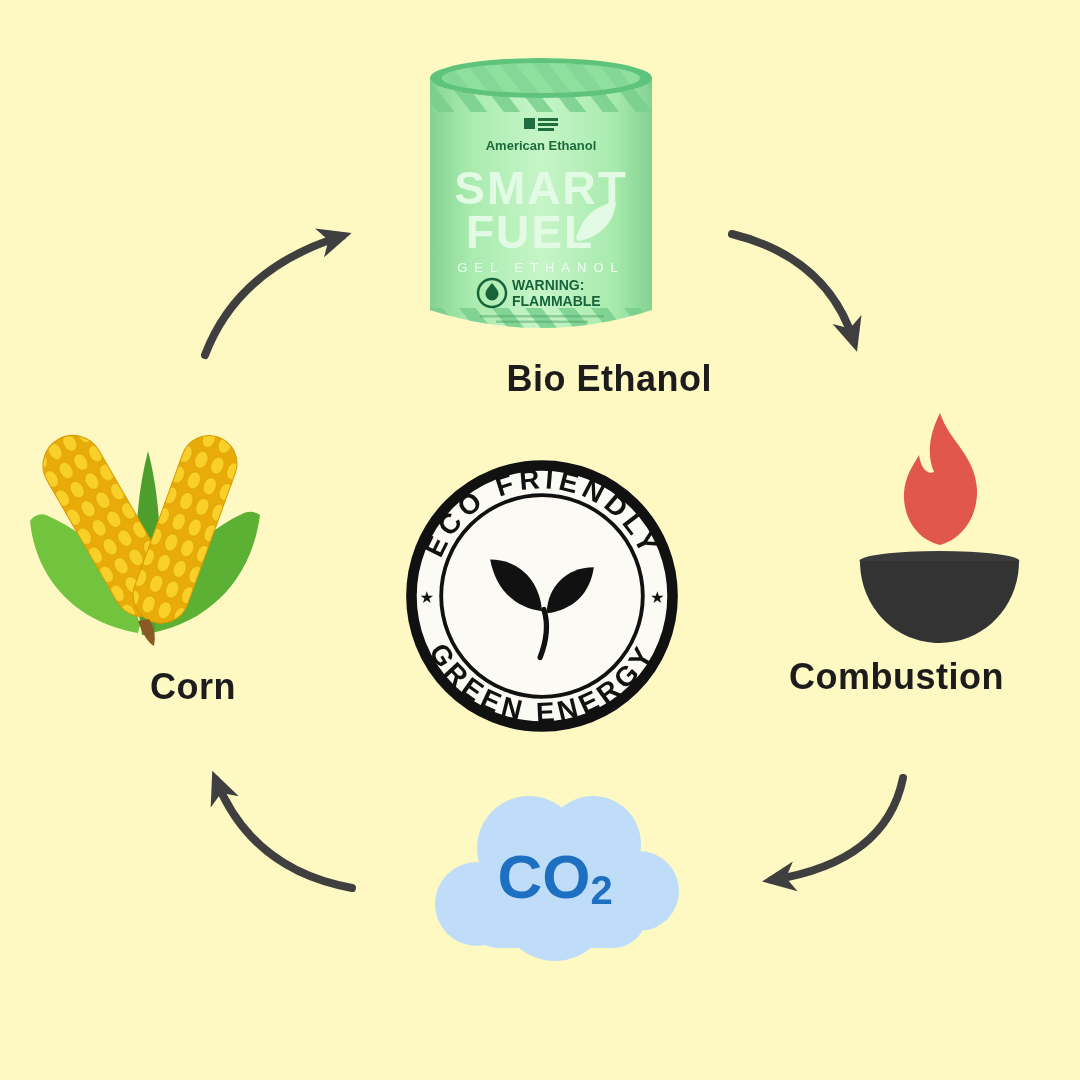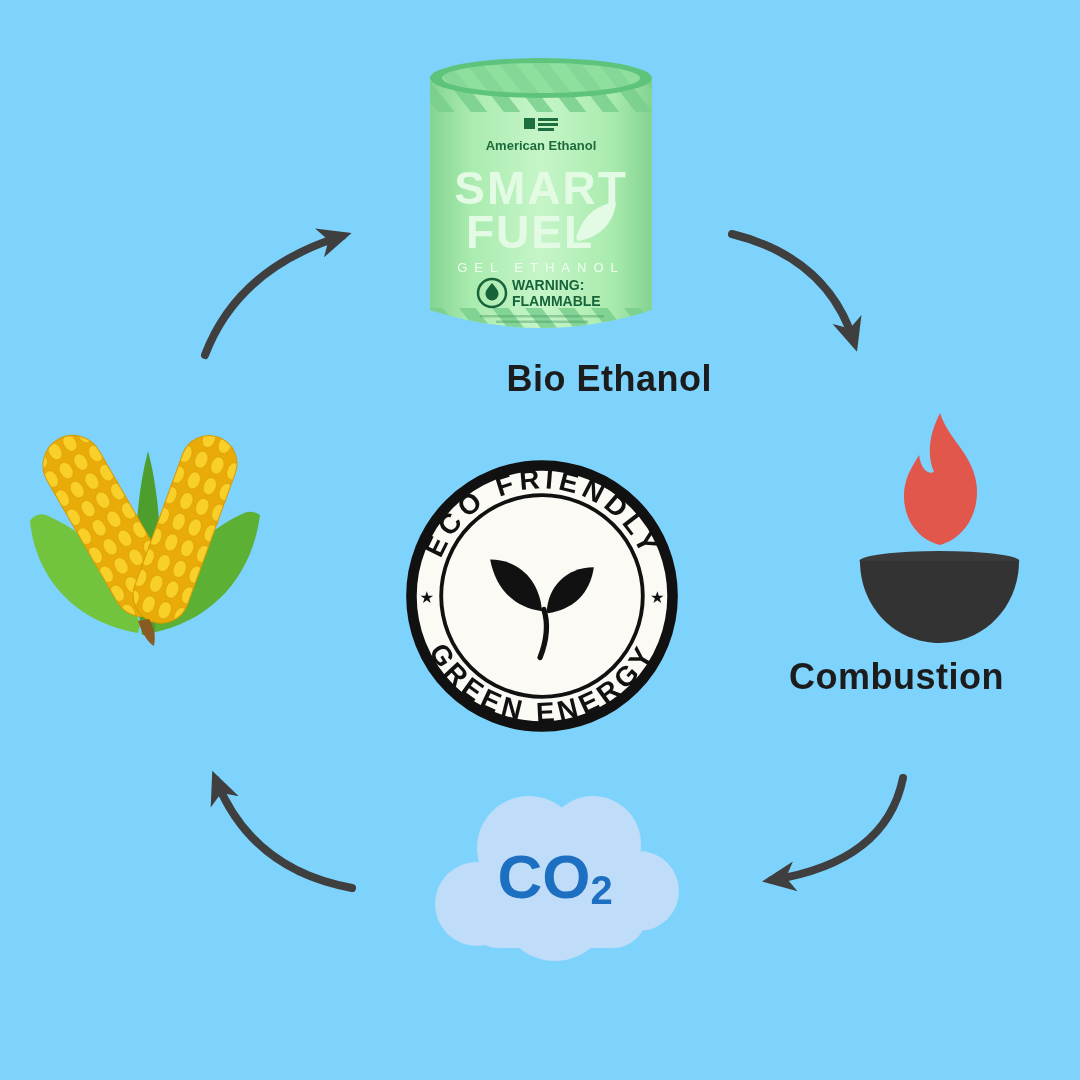--- a/index.html
+++ b/index.html
@@ -1,17 +1,17 @@
 <!DOCTYPE html>
 <html><head>
 <meta charset="utf-8">
 <style>
   html,body{margin:0;padding:0;}
   .canvas{
-    position:relative;width:1080px;height:1080px;background:#7dd3fc;
+    position:relative;width:1080px;height:1080px;background:#fef9c3;
     overflow:hidden;font-family:"Liberation Sans","DejaVu Sans",sans-serif;
   }
   .abs{position:absolute;}
   .node-label{
     position:absolute;text-align:right;font-weight:700;font-size:36px;
     color:#1c1c1c;letter-spacing:.5px;
   }
   .co2-text{
     position:absolute;left:0;right:0;top:60px;text-align:center;
     font-weight:700;color:#1d6fc2;font-size:62px;line-height:1;
@@ -131,20 +131,21 @@
     <path d="M122 250 C 112 190 114 120 128 66 C 142 118 144 192 134 250 Z" fill="#4d9e2c"></path>
     <g transform="translate(92,148) rotate(-30)">
       <rect x="-30" y="-108" width="60" height="200" rx="30" fill="url(#kern)" stroke="#d79b00" stroke-width="1"></rect>
     </g>
     <g transform="translate(163,150) rotate(20)">
       <rect x="-28" y="-104" width="56" height="196" rx="28" fill="url(#kern)" stroke="#d79b00" stroke-width="1"></rect>
     </g>
     <path d="M118 236 q 7 20 16 25 q 3 -15 -5 -27 z" fill="#8a5a24"></path>
   </svg>
 
+  <div class="node-label" style="left:36px;top:666px;width:200px;">Corn</div>
 
   <svg class="abs" style="left:398px;top:452px;" width="288" height="288" viewBox="-150 -150 300 300">
     <defs>
       <path id="arcT" d="M -112 0 A 112 112 0 0 1 112 0" fill="none"></path>
       <path id="arcB" d="M -131 0 A 131 131 0 0 0 131 0" fill="none"></path>
     </defs>
     <circle cx="0" cy="0" r="136" fill="#fbfaf4" stroke="#111111" stroke-width="11"></circle>
     <circle cx="0" cy="0" r="105" fill="none" stroke="#111111" stroke-width="4"></circle>
     <text font-size="29" font-weight="bold" fill="#111111" style="letter-spacing:5px" text-anchor="middle">
       <textPath href="#arcT" startOffset="50%">ECO FRIENDLY</textPath>

